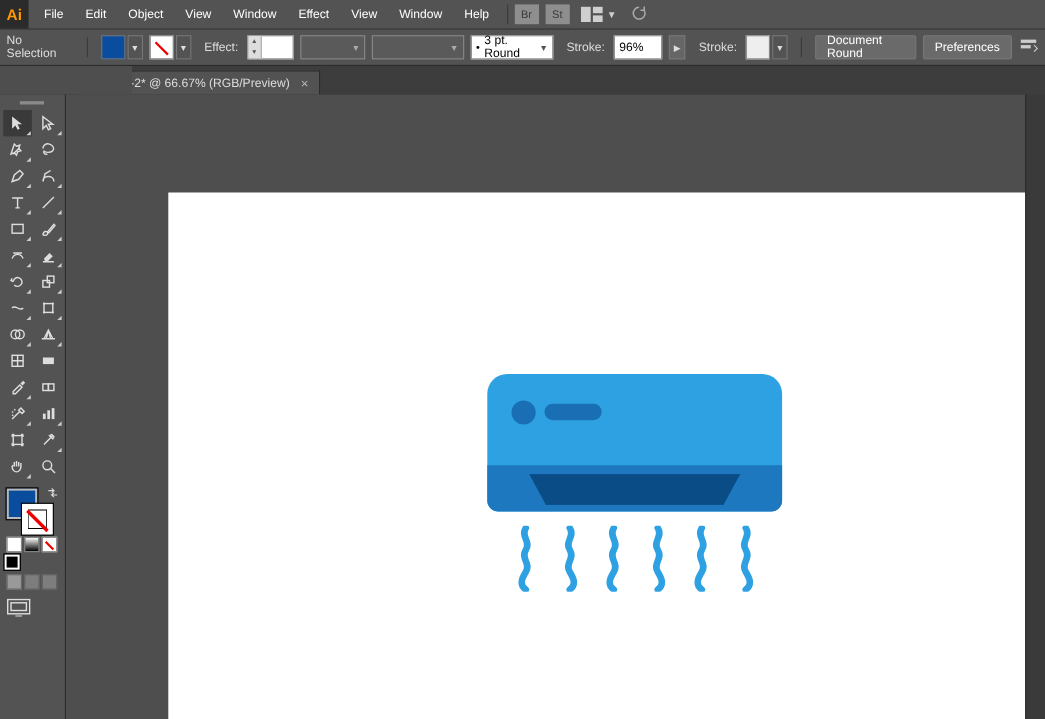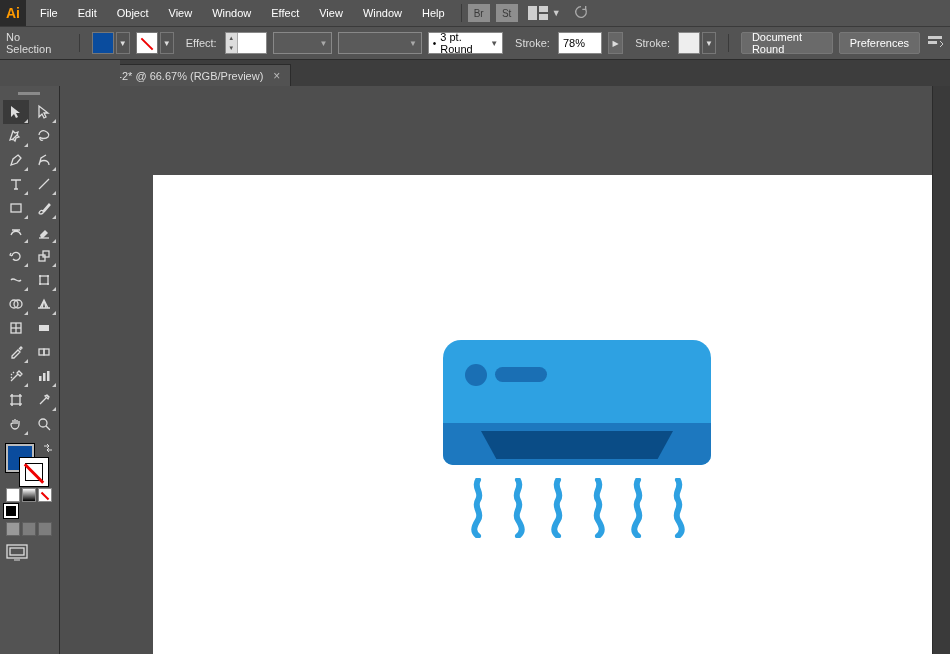--- a/index.html
+++ b/index.html
@@ -299,21 +299,21 @@
   </div>
 
   <div class="drop-field profile-field">
     <span style="font-size:10px;">•</span>
     <span style="flex:1;padding-left:4px;">3 pt. Round</span>
     <span class="dd" style="color:#555;">▼</span>
   </div>
 
   <span class="cb-label">Stroke:</span>
   <div class="drop-field opac-field">
-    <span>78%</span>
+    <span>96%</span>
   </div>
   <div class="go-btn">▶</div>
 
   <span class="cb-label">Stroke:</span>
   <div class="swatch-group">
     <div class="style-swatch"></div>
     <div class="chev-btn">▼</div>
   </div>
 
   <div class="menu-sep"></div>

